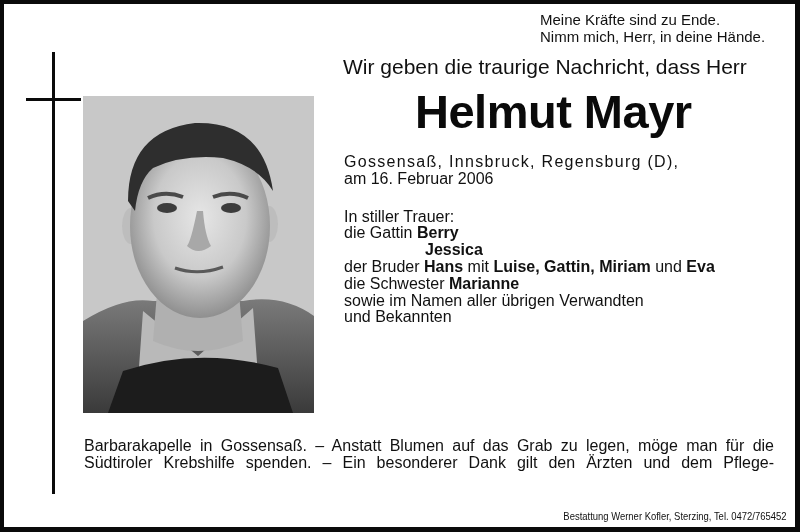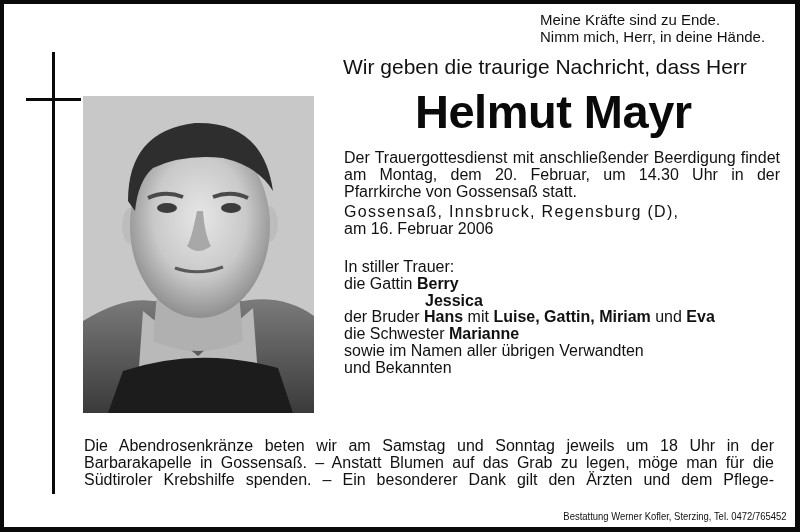--- a/index.html
+++ b/index.html
@@ -196,21 +196,20 @@
     <ellipse cx="84" cy="112" rx="10" ry="5" fill="#3c3c3c"></ellipse>
     <ellipse cx="148" cy="112" rx="10" ry="5" fill="#3c3c3c"></ellipse>
 
     <path d="M114 115 Q108 145 104 150 Q115 160 128 150 Q122 140 120 115" fill="#a8a8a8"></path>
 
     <path d="M92 172 Q115 180 140 171" stroke="#5a5a5a" stroke-width="3" fill="none"></path>
   </svg>
 </div>
 
 <div class="text-block">
-  <p class="justify">Der Trauergottesdienst mit anschließender Beerdigung findet am Montag, dem 20. Februar, um 14.30 Uhr in der Pfarrkirche von Gossensaß statt.</p>
   <div class="gap"></div>
   <p class="spaced">Gossensaß, Innsbruck, Regensburg (D),</p>
   <p>am 16. Februar 2006</p>
 
   <div class="survivors">
     <div class="row">In stiller Trauer:</div>
     <div class="row">
       <span>die Gattin </span><b>Berry</b>
     </div>
     <div class="row indent-jessica">
@@ -221,18 +220,17 @@
     </div>
     <div class="row">
       <span>die Schwester </span><b>Marianne</b>
     </div>
     <div class="row">sowie im Namen aller übrigen Verwandten</div>
     <div class="row">und Bekannten</div>
   </div>
 </div>
 
 <div class="closing">
-  <span class="line">Die Abendrosenkränze beten wir am Samstag und Sonntag jeweils um 18 Uhr in der</span>
   <span class="line">Barbarakapelle in Gossensaß. – Anstatt Blumen auf das Grab zu legen, möge man für die</span>
   <span class="line">Südtiroler Krebshilfe spenden. – Ein besonderer Dank gilt den Ärzten und dem Pflege-</span>
 </div>
 
 <div class="credit">Bestattung Werner Kofler, Sterzing, Tel. 0472/765452</div>
 
 </body></html>

